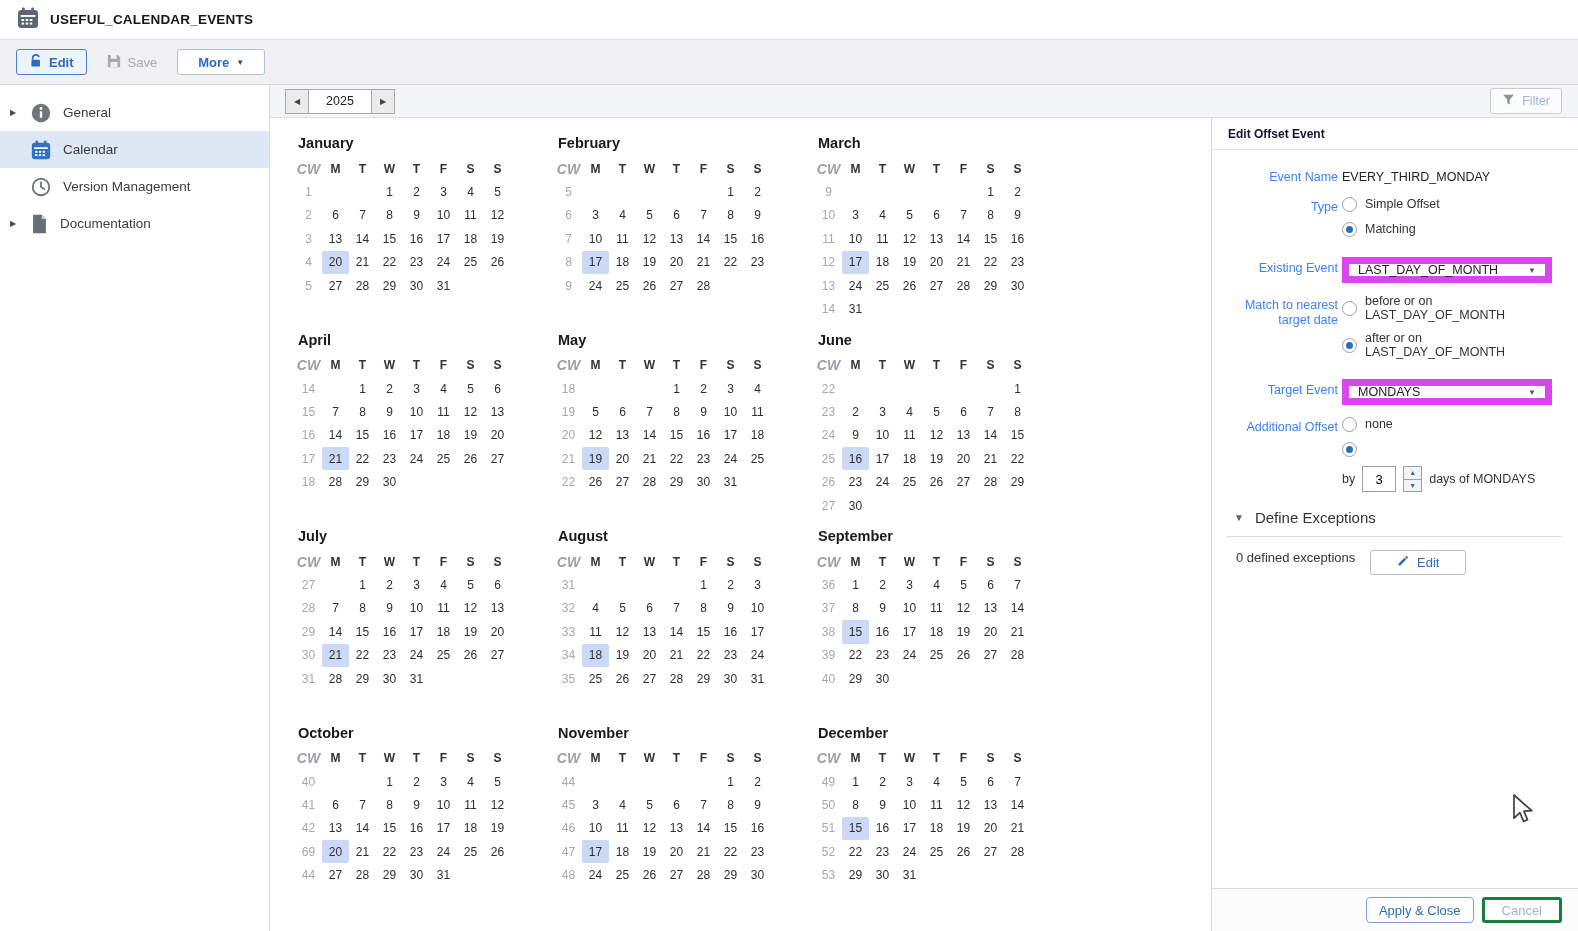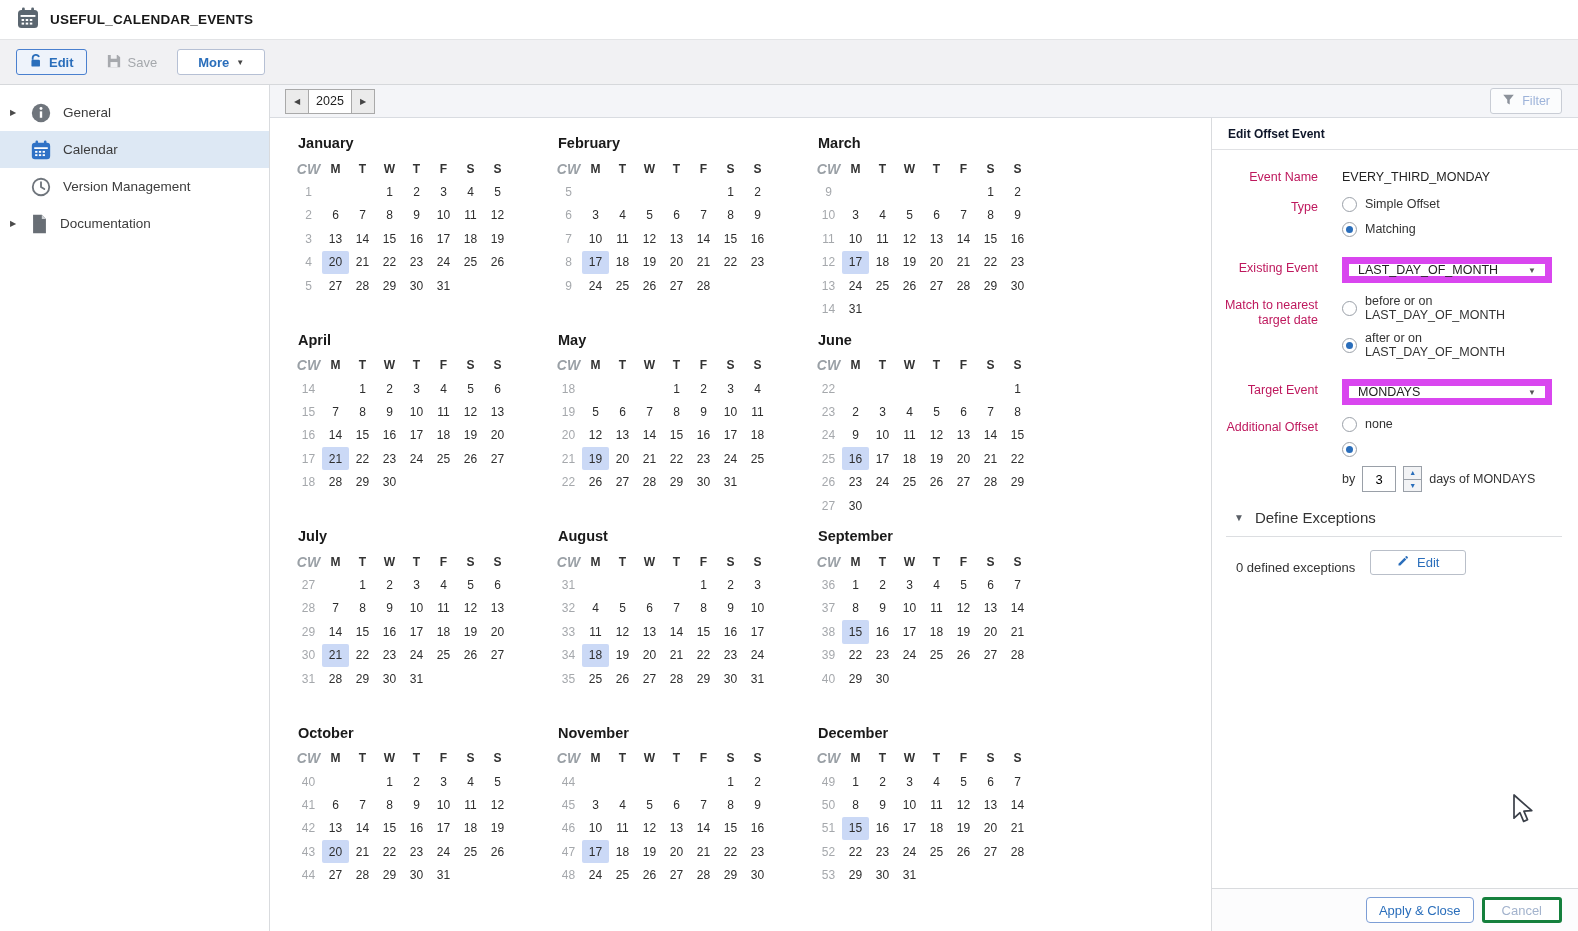--- a/index.html
+++ b/index.html
@@ -30,61 +30,61 @@
   .side-item.selected { background:var(--sel-bg); }
   .side-item .chev { position:absolute; left:10px; font-size:8px; color:#4a4a4a; }
   .right-area { flex:1; display:flex; flex-direction:column; min-width:0; }
   .topstrip { height:33px; background:#f4f5f8; border-bottom:1px solid #d9dce1;
     display:flex; align-items:center; justify-content:space-between; padding:0 16px 0 15px; }
   .yearnav { display:flex; height:25px; }
   .nav-btn { width:23px; background:#ebebeb; border:1px solid #a9a9a9; display:flex;
     align-items:center; justify-content:center; font-size:8px; color:#444; cursor:pointer; padding:0; }
   .nav-btn.left { border-right:none; }
   .nav-btn.right { border-left:none; }
-  .year-input { width:44px; border:1px solid #a9a9a9; text-align:center; font-size:12.5px;
+  .year-input { width:64px; border:1px solid #a9a9a9; text-align:center; font-size:12.5px;
     font-family:inherit; color:#222; outline:none; }
   .filter-btn { height:26px; border:1px solid #c9cdd5; background:#fbfcfd; border-radius:3px;
     color:#9db3d9; font-size:12.5px; display:flex; align-items:center; gap:7px; padding:0 11px; cursor:default; }
   .workrow { flex:1; display:flex; min-height:0; }
   
   .cal-area { flex:1; background:#fff; padding:17px 0 0 25px; overflow:hidden; }
   .months { display:grid; grid-template-columns:repeat(3,216px); column-gap:44px; grid-auto-rows:196.5px; }
   .month-title { font-size:14.5px; font-weight:bold; color:#1a1a1a; margin:0 0 6px 3px; }
   .mgrid { display:grid; grid-template-columns:repeat(8,27px); }
   .mgrid span { height:23.4px; display:flex; align-items:center; justify-content:center; font-size:12px; }
   .wd { font-weight:bold; color:#333; }
   .wd.cwh { color:#9aa0a6; font-size:14px; font-weight:bold;font-style:italic; }
   .cw { color:#a5a8ac; font-size:11px; }
   .day { color:#2e2e2e; cursor:pointer; }
   .day.hl { background:var(--hl); border-radius:2px; }
   
   .panel { width:367px; flex:0 0 367px; border-left:1px solid #d9dbde; display:flex; flex-direction:column; background:#fff; }
   .panel-header { padding:9px 16px 8px; font-weight:bold; font-size:12px; color:#0f172a; border-bottom:1px solid #e0e1e4; }
   .panel-body { flex:1; padding:16px 14px 0 12px; overflow:hidden; }
   .frow { display:flex; margin-bottom:11px; }
-  .flabel { width:118px; flex:0 0 118px; text-align:right; padding-right:24px; font-size:12.5px; color:#be185d; padding-top:4px; line-height:1.2; }
+  .flabel { width:118px; flex:0 0 118px; text-align:right; padding-right:4px; font-size:12.5px; color:#3b82f6; padding-top:4px; line-height:1.2; }
   .fval { font-size:12.5px; color:#222; padding-top:4px; }
   .radio-row { display:flex; align-items:center; gap:8px; font-size:12.5px; color:#333; margin-bottom:9px; min-height:16px; }
   .radio { width:15px; height:15px; border:1px solid #9aa0a8; border-radius:50%; background:#fff;
     display:inline-block; position:relative; flex:0 0 15px; cursor:pointer; }
   .radio.on::after { content:''; position:absolute; left:3px; top:3px; right:3px; bottom:3px;
     background:var(--accent); border-radius:50%; }
   .dropdown { width:210px; height:26px; border:7px solid #d946ef; background:#fff; display:flex;
     align-items:center; justify-content:space-between; padding:0 9px; font-size:12.5px; color:#222; cursor:pointer; }
   .dropdown .caret-dn { color:#555; }
   .offset-line { display:flex; align-items:center; gap:7px; font-size:12.5px; color:#333; }
   .num-input { width:34px; height:26px; border:1px solid #9aa0a8; text-align:center; font-size:13px; font-family:inherit; outline:none; }
   .spinner { display:flex; flex-direction:column; width:19px; height:26px; }
   .spin-btn { flex:1; border:1px solid #9aa0a8; background:#f2f3f5; color:var(--accent);
     font-size:7px; display:flex; align-items:center; justify-content:center; cursor:pointer; }
   .spin-btn.up { border-bottom-width:0; }
   .exceptions-header { display:flex; align-items:center; gap:11px; font-size:15px; color:#333; margin:17px 0 0 10px; cursor:pointer; }
   .exceptions-header .caret-dn { color:#5a5f66; font-size:10px; }
   hr.sep { border:none; border-top:1px solid #dcdee1; margin:10px 2px 13px; }
-  .exc-row { display:flex; align-items:flex-end; gap:15px; padding-left:12px; }
+  .exc-row { display:flex; align-items:flex-start; gap:15px; padding-left:12px; }
   .exc-count { font-size:13px; color:#333; }
   .edit-btn { width:96px; height:25px; border:1px solid #b9bfc9; border-radius:3px; background:#fff;
     color:var(--accent); display:flex; align-items:center; justify-content:center; gap:8px; font-size:13px; cursor:pointer; }
   .panel-footer { border-top:1px solid #d9dbde; padding:8px 16px; display:flex; justify-content:flex-end; gap:8px; background:#fcfcfd; }
   .apply-btn { height:26px; padding:0 12px; border:1px solid #7d9ed6; border-radius:4px; background:#fff;
     color:var(--accent); font-size:13px; font-family:inherit; cursor:pointer; }
   .cancel-btn { height:26px; padding:0 17px; border:3px solid #15803d; border-radius:3px; background:#fff;
     color:#a3b3cd; font-size:13px; font-family:inherit; cursor:default; }
   .mouse-cursor { position:absolute; left:1512px; top:794px; z-index:99; pointer-events:none; }
 </style>
@@ -729,21 +729,21 @@
                 <span class="day">11</span>
                 <span class="day">12</span>
                 <span class="cw">42</span>
                 <span class="day">13</span>
                 <span class="day">14</span>
                 <span class="day">15</span>
                 <span class="day">16</span>
                 <span class="day">17</span>
                 <span class="day">18</span>
                 <span class="day">19</span>
-                <span class="cw">43</span>
+                <span class="cw">69</span>
                 <span class="day hl">20</span>
                 <span class="day">21</span>
                 <span class="day">22</span>
                 <span class="day">23</span>
                 <span class="day">24</span>
                 <span class="day">25</span>
                 <span class="day">26</span>
                 <span class="cw">44</span>
                 <span class="day">27</span>
                 <span class="day">28</span>

